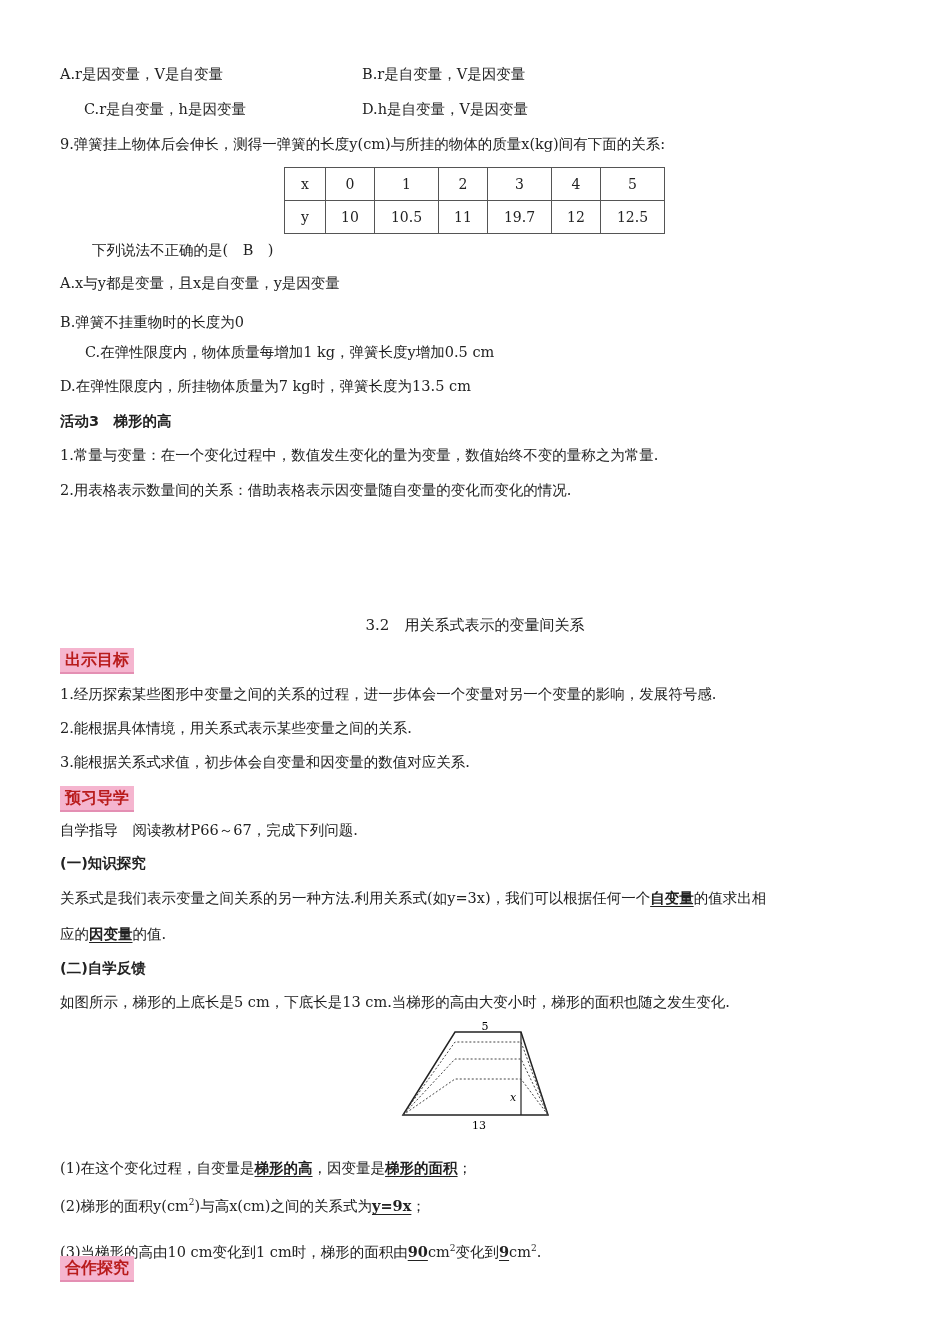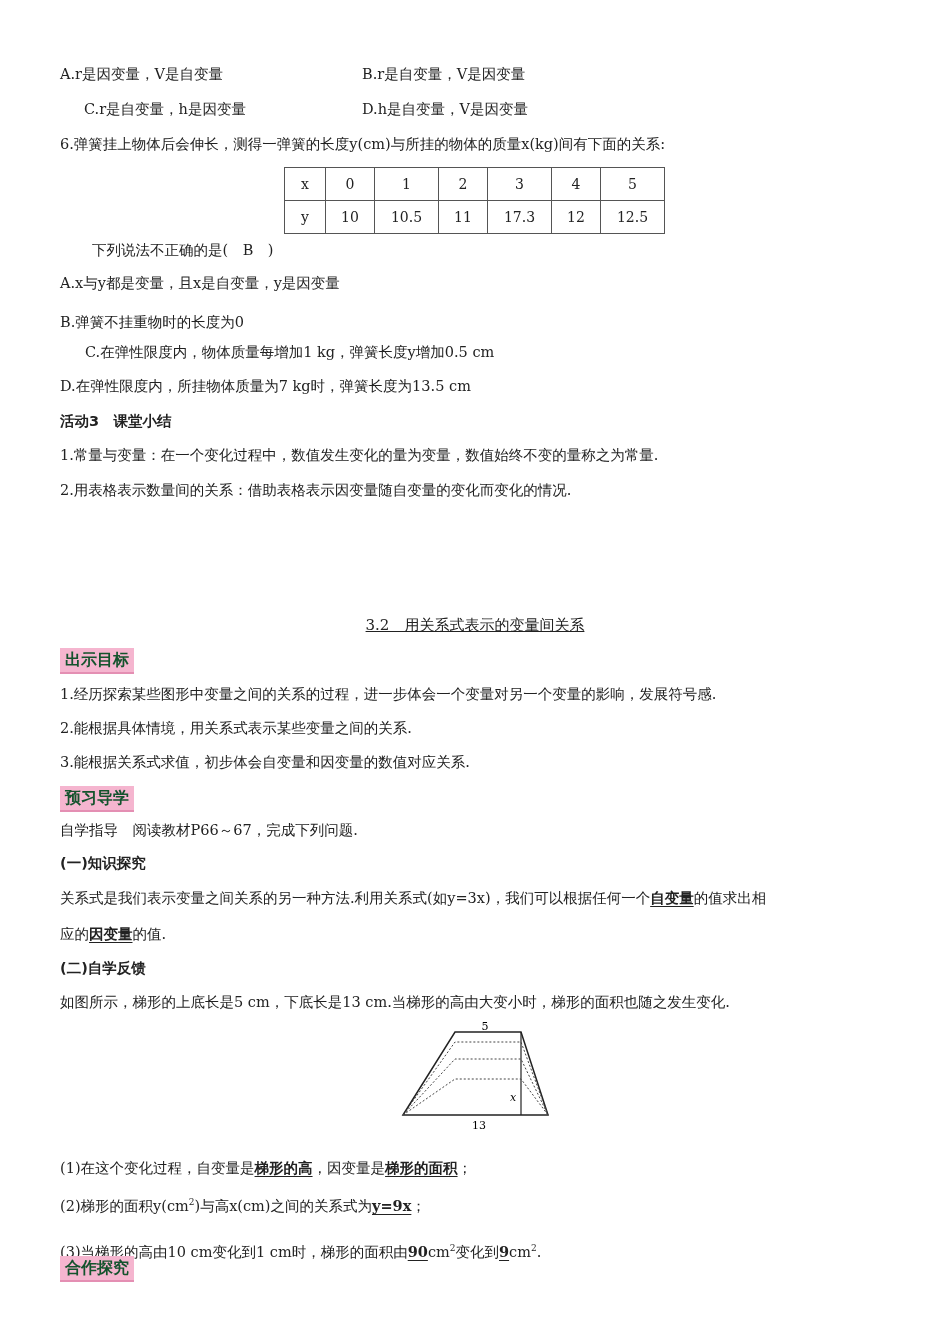--- a/index.html
+++ b/index.html
@@ -7,72 +7,72 @@
     width: 950px; height: 1344px; position: relative; overflow: hidden;
     font-family: "DejaVu Serif", "Liberation Serif", serif;
     color: #222; font-size: 14.5px;
   }
   .line { position: absolute; left: 60px; white-space: nowrap; line-height: 20px; }
   .bold { font-weight: bold; font-family: "DejaVu Sans", "Liberation Sans", sans-serif; }
   .u { text-decoration: underline; text-underline-offset: 3px; font-weight: bold; }
   .tag {
     position: absolute; left: 60px; background: #f5b5cf; border-bottom: 2px solid #e48fb3;
     font-weight: bold; font-size: 16px; padding: 2px 5px; line-height: 20px;
-    font-family: "DejaVu Sans", "Liberation Sans", sans-serif; color: #14532d;
+    font-family: "DejaVu Sans", "Liberation Sans", sans-serif; color: #b91c1c;
   }
   table.data {
     position: absolute; left: 284px; top: 167px; border-collapse: collapse;
   }
   table.data td {
     border: 1px solid #555; height: 32px; text-align: center; font-size: 14px;
     font-family: "DejaVu Serif", serif; padding: 0;
   }
-  .title { position: absolute; left: 0; width: 950px; text-align: center; top: 616px; font-size: 15px; text-decoration: underline; }
+  .title { position: absolute; left: 0; width: 950px; text-align: center; top: 616px; font-size: 15px; }
   sup { font-size: 9px; }
 </style>
 </head>
 <body>
 
 <div class="line" style="top:64px;">A.r是因变量，V是自变量</div>
 <div class="line" style="top:64px; left:362px;text-align:right;">B.r是自变量，V是因变量</div>
 <div class="line" style="top:99px;margin-left:24px;">C.r是自变量，h是因变量</div>
 <div class="line" style="top:99px; left:362px;">D.h是自变量，V是因变量</div>
 
-<div class="line" style="top:134px;">6.弹簧挂上物体后会伸长，测得一弹簧的长度y(cm)与所挂的物体的质量x(kg)间有下面的关系:</div>
+<div class="line" style="top:134px;">9.弹簧挂上物体后会伸长，测得一弹簧的长度y(cm)与所挂的物体的质量x(kg)间有下面的关系:</div>
 
 <table class="data">
   <tbody>
       <tr>
     <td style="width:40px">x</td>
     <td style="width:48px">0</td>
     <td style="width:63px">1</td>
     <td style="width:48px">2</td>
     <td style="width:63px">3</td>
     <td style="width:48px">4</td>
     <td style="width:63px">5</td>
   </tr>
   <tr>
     <td>y</td>
     <td>10</td>
     <td>10.5</td>
     <td>11</td>
-    <td>17.3</td>
+    <td>19.7</td>
     <td>12</td>
     <td>12.5</td>
   </tr>
 </tbody>
   </table>
 
 <div class="line" style="top:240px; left:92px;">下列说法不正确的是(　B　)</div>
 <div class="line" style="top:273px;">A.x与y都是变量，且x是自变量，y是因变量</div>
 <div class="line" style="top:312px;">B.弹簧不挂重物时的长度为0</div>
 <div class="line" style="top:342px;margin-left:25px;">C.在弹性限度内，物体质量每增加1 kg，弹簧长度y增加0.5 cm</div>
 <div class="line" style="top:376px;">D.在弹性限度内，所挂物体质量为7 kg时，弹簧长度为13.5 cm</div>
 
-<div class="line bold" style="top:411px;">活动3　课堂小结</div>
+<div class="line bold" style="top:411px;">活动3　梯形的高</div>
 <div class="line" style="top:445px;">1.常量与变量：在一个变化过程中，数值发生变化的量为变量，数值始终不变的量称之为常量.</div>
 <div class="line" style="top:480px;">2.用表格表示数量间的关系：借助表格表示因变量随自变量的变化而变化的情况.</div>
 
 <div class="title">3.2　用关系式表示的变量间关系</div>
 
 <div class="tag" style="top:648px;">出示目标</div>
 <div class="line" style="top:684px;">1.经历探索某些图形中变量之间的关系的过程，进一步体会一个变量对另一个变量的影响，发展符号感.</div>
 <div class="line" style="top:718px;">2.能根据具体情境，用关系式表示某些变量之间的关系.</div>
 <div class="line" style="top:752px;">3.能根据关系式求值，初步体会自变量和因变量的数值对应关系.</div>
 

